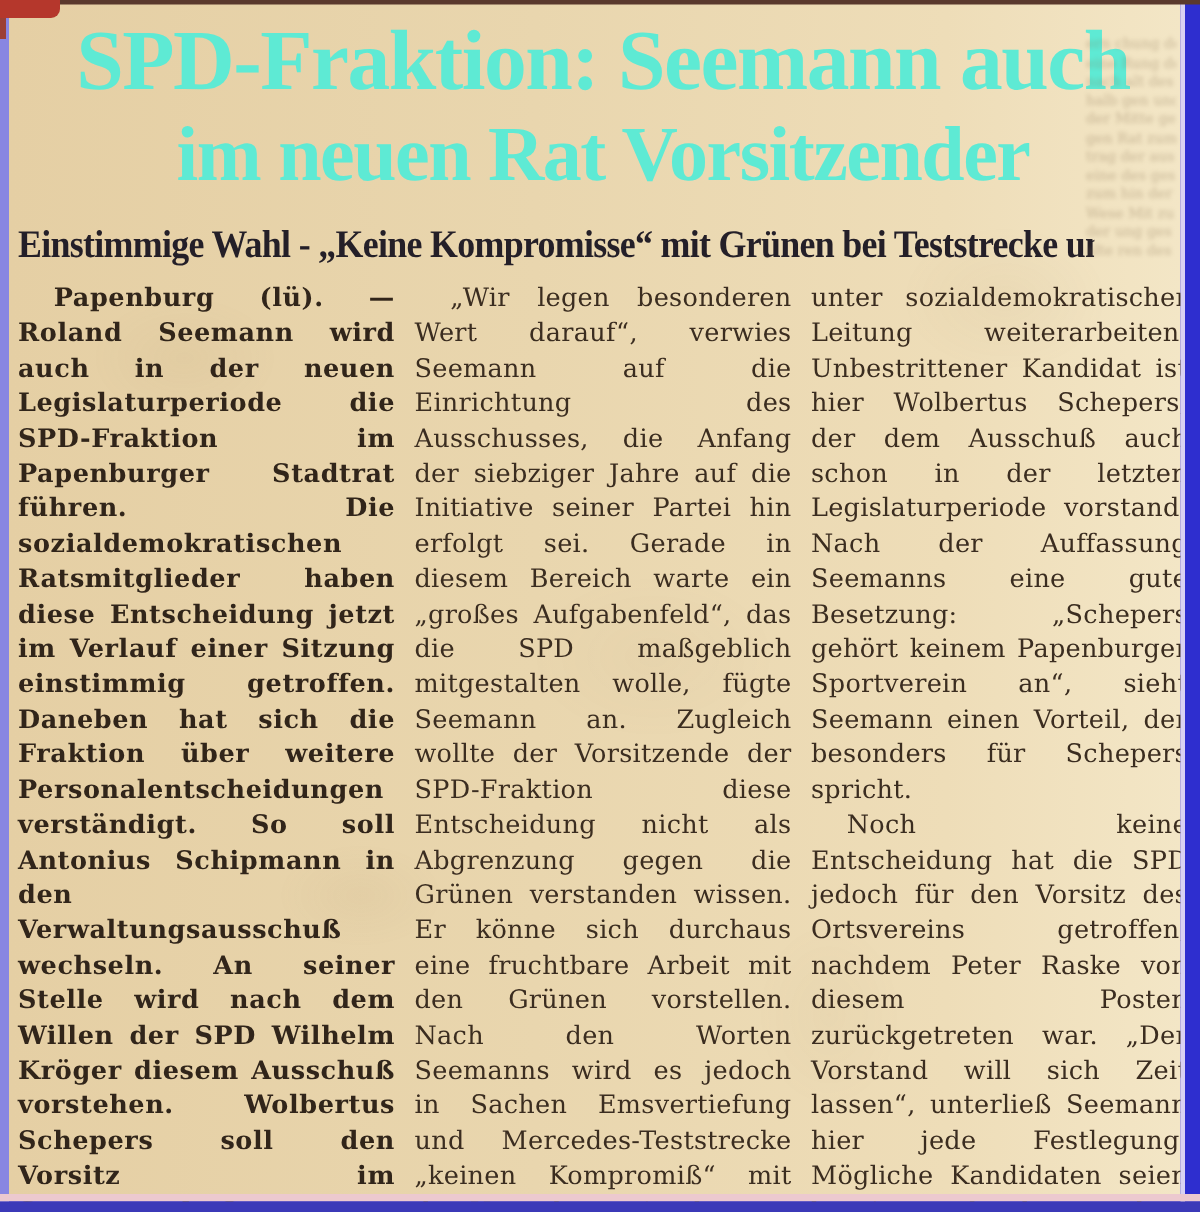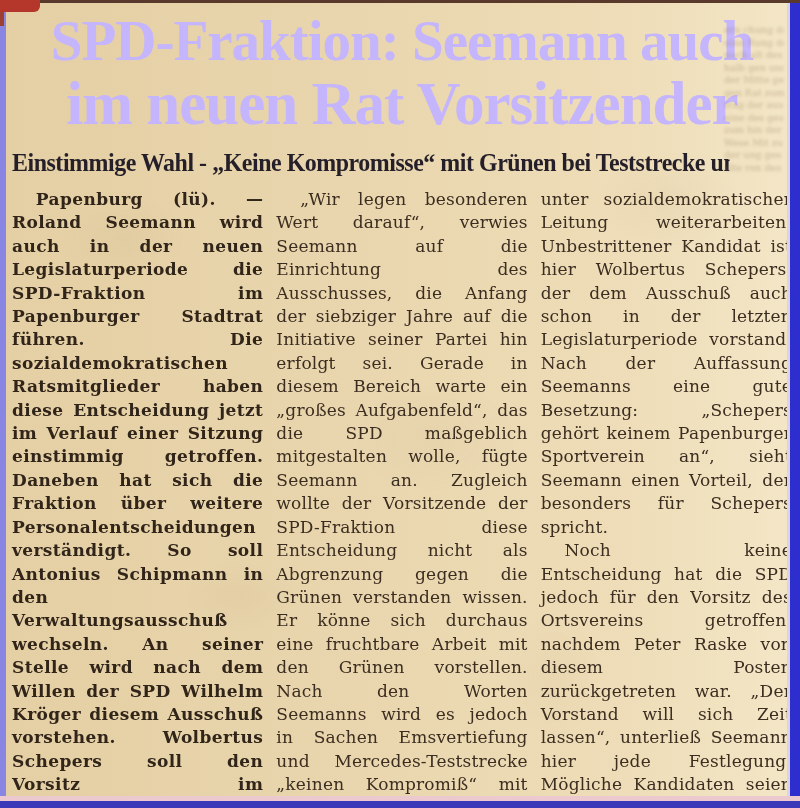--- a/index.html
+++ b/index.html
@@ -25,24 +25,24 @@
     background:
       radial-gradient(90px 60px at 15% 30%, rgba(141,112,70,.10), transparent 70%),
       radial-gradient(120px 80px at 55% 55%, rgba(141,112,70,.08), transparent 70%),
       radial-gradient(80px 50px at 30% 75%, rgba(141,112,70,.10), transparent 70%),
       radial-gradient(100px 70px at 85% 25%, rgba(141,112,70,.10), transparent 70%),
       radial-gradient(70px 90px at 70% 85%, rgba(141,112,70,.08), transparent 70%);}
 
   .content{position:relative;z-index:2;padding:10px 8px 0 12px;}
 
   
-  .headline{color:#c4b5fd;font-weight:bold;text-align:center;
+  .headline{color:#5eead4;font-weight:bold;text-align:center;
             font-family:"Liberation Serif","DejaVu Serif",serif;}
   .headline .l1{font-size:57px;line-height:62px;letter-spacing:-1px;}
-  .headline .l2{font-size:61px;line-height:64px;letter-spacing:-1px;font-family:Liberation Serif, serif;}
+  .headline .l2{font-size:52px;line-height:64px;letter-spacing:-1px;font-family:Liberation Serif, serif;}
 
   
   .subhead{margin-top:12px;white-space:nowrap;overflow:hidden;
            font-size:26px;font-weight:bold;color:#241f28;letter-spacing:-.5px;
            transform:scaleX(.92);transform-origin:left center;}
 
   
   .cols{display:flex;gap:13px;margin-top:10px;}
   .col{flex:1 1 0;min-width:0;font-size:17px;line-height:23.4px;color:#3b2d20;
        text-align:justify;text-justify:inter-word;hyphens:auto;-webkit-hyphens:auto;

